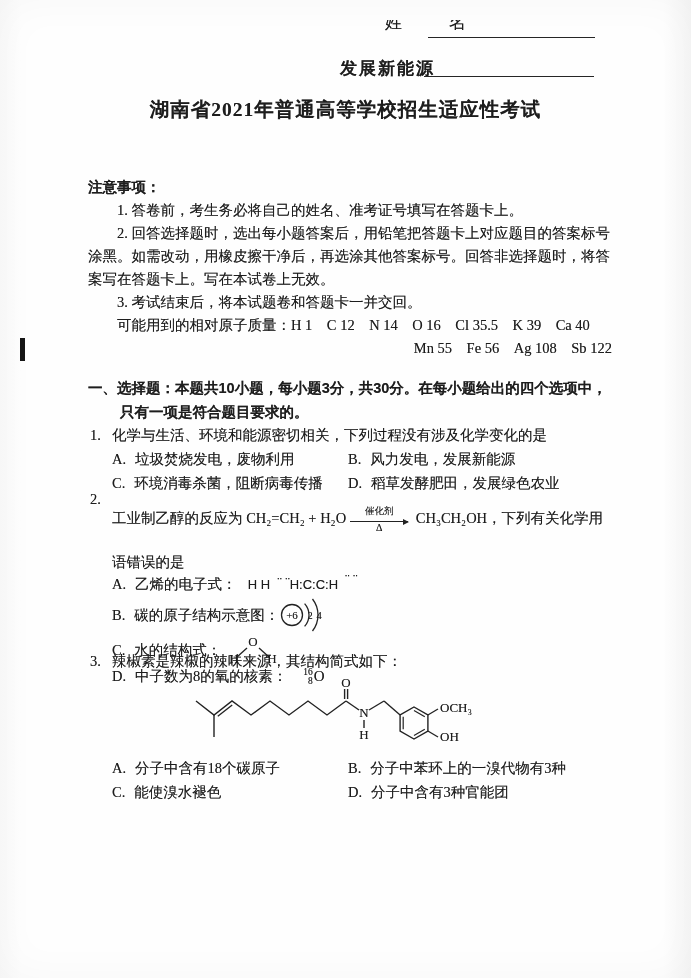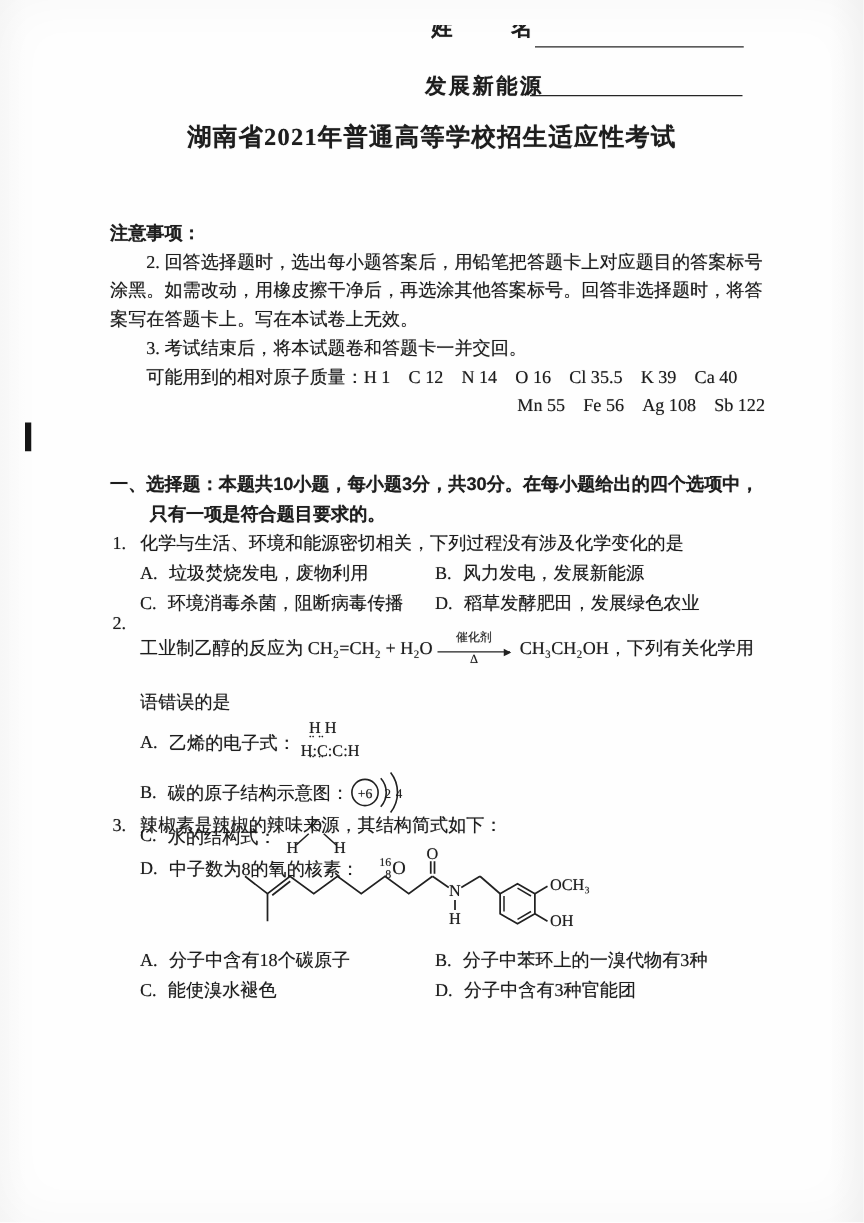--- a/index.html
+++ b/index.html
@@ -6,21 +6,21 @@
   .page{
     position:relative;width:691px;height:978px;overflow:hidden;
     background:linear-gradient(to right,#fafafa 0%,#fefefe 3%,#fefefe 96%,#f6f6f6 100%);
     font-family:"Liberation Serif","DejaVu Serif",serif;
     color:#1d1d1d;font-size:14.5px;
     box-shadow:inset 0 0 45px rgba(0,0,0,0.03);
   }
   .t-shadow{text-shadow:0 0 .6px rgba(20,20,20,.55);}
   
   .name-clip{position:absolute;left:345px;top:20px;height:15px;overflow:hidden;}
-  .name-clip .t{display:block;margin-top:-9px;font-size:17px;letter-spacing:15px;font-weight:bold;}
+  .name-clip .t{display:block;margin-top:-9px;font-size:17px;letter-spacing:15px;font-weight:normal;margin-left:40px;}
   .name-line{position:absolute;left:428px;top:23px;width:167px;border-bottom:1.6px solid #262626;height:14px;}
   .adm-label{position:absolute;left:340px;top:57px;font-size:17px;font-weight:bold;letter-spacing:2px;}
   .adm-line{position:absolute;left:424px;top:62px;width:170px;border-bottom:1.6px solid #262626;height:14px;}
   
   .exam-title{position:absolute;top:96px;left:0;width:100%;text-align:center;
     font-size:19.5px;font-weight:bold;letter-spacing:1px;}
   .subject-title{position:absolute;top:126px;left:0;width:100%;text-align:center;
     font-size:28px;font-weight:bold;letter-spacing:6px;}
   
   .notice{position:absolute;left:88px;top:176px;width:524px;line-height:23px;}
@@ -46,22 +46,22 @@
   .q2-opt{display:flex;align-items:center;padding-left:24px;}
   .q2-opt .opt-label{margin-right:9px;}
   
   .rxn-arrow{display:inline-flex;flex-direction:column;align-items:center;vertical-align:middle;margin:18px 4px;}
   .rxn-cat{font-size:9.5px;line-height:10px;}
   .rxn-shaft{width:58px;height:5px;border-bottom:1.3px solid #222;position:relative;}
   .rxn-shaft::after{content:'';position:absolute;right:-1px;bottom:-4.1px;width:0;height:0;
     border-top:3.2px solid transparent;border-bottom:3.2px solid transparent;border-left:6px solid #222;}
   .rxn-delta{font-size:10px;line-height:11px;}
   
-  .edot{display:inline-flex;flex-direction:column;margin-left:4px;
-    font-family:Liberation Serif, serif;font-size:13px;}
+  .edot{display:inline-flex;flex-direction:row;margin-left:4px;
+    font-family:Liberation Sans, sans-serif;font-size:13px;}
   .edot .r{white-space:pre;line-height:13px;height:13px;}
   .edot .dots{line-height:5px;height:6px;}
   .edot .dots-top{position:relative;top:2px;}
   .edot .dots-bot{position:relative;top:-1px;}
   
   .nuclide{display:inline-flex;align-items:center;margin-left:5px;}
   .nuc-nums{display:inline-flex;flex-direction:column;align-items:flex-end;font-size:9.5px;line-height:9px;margin-right:1px;padding-left:11px;}
   .nuc-sym{font-size:15px;}
   
   .mol-wrap{margin:3px 0 0 96px;}
@@ -79,20 +79,21 @@
     <span class="t">姓　名</span>
   </div>
   <div class="name-line"></div>
   <div class="adm-label">发展新能源</div>
   <div class="adm-line"></div>
 
   <div class="exam-title">湖南省2021年普通高等学校招生适应性考试</div>
 
   <div class="notice">
     <div class="notice-heading">注意事项：</div>
+    <p>1. 答卷前，考生务必将自己的姓名、准考证号填写在答题卡上。</p>
     <p>2. 回答选择题时，选出每小题答案后，用铅笔把答题卡上对应题目的答案标号涂黑。如需改动，用橡皮擦干净后，再选涂其他答案标号。回答非选择题时，将答案写在答题卡上。写在本试卷上无效。</p>
     <p>3. 考试结束后，将本试题卷和答题卡一并交回。</p>
     <p class="masses1">可能用到的相对原子质量：H 1　C 12　N 14　O 16　Cl 35.5　K 39　Ca 40</p>
     <p class="masses2">Mn 55　Fe 56　Ag 108　Sb 122</p>
   </div>
 
   <div class="reg-mark"></div>
 
   <div class="sec-heading">一、选择题：本题共10小题，每小题3分，共30分。在每小题给出的四个选项中，只有一项是符合题目要求的。</div>
 

